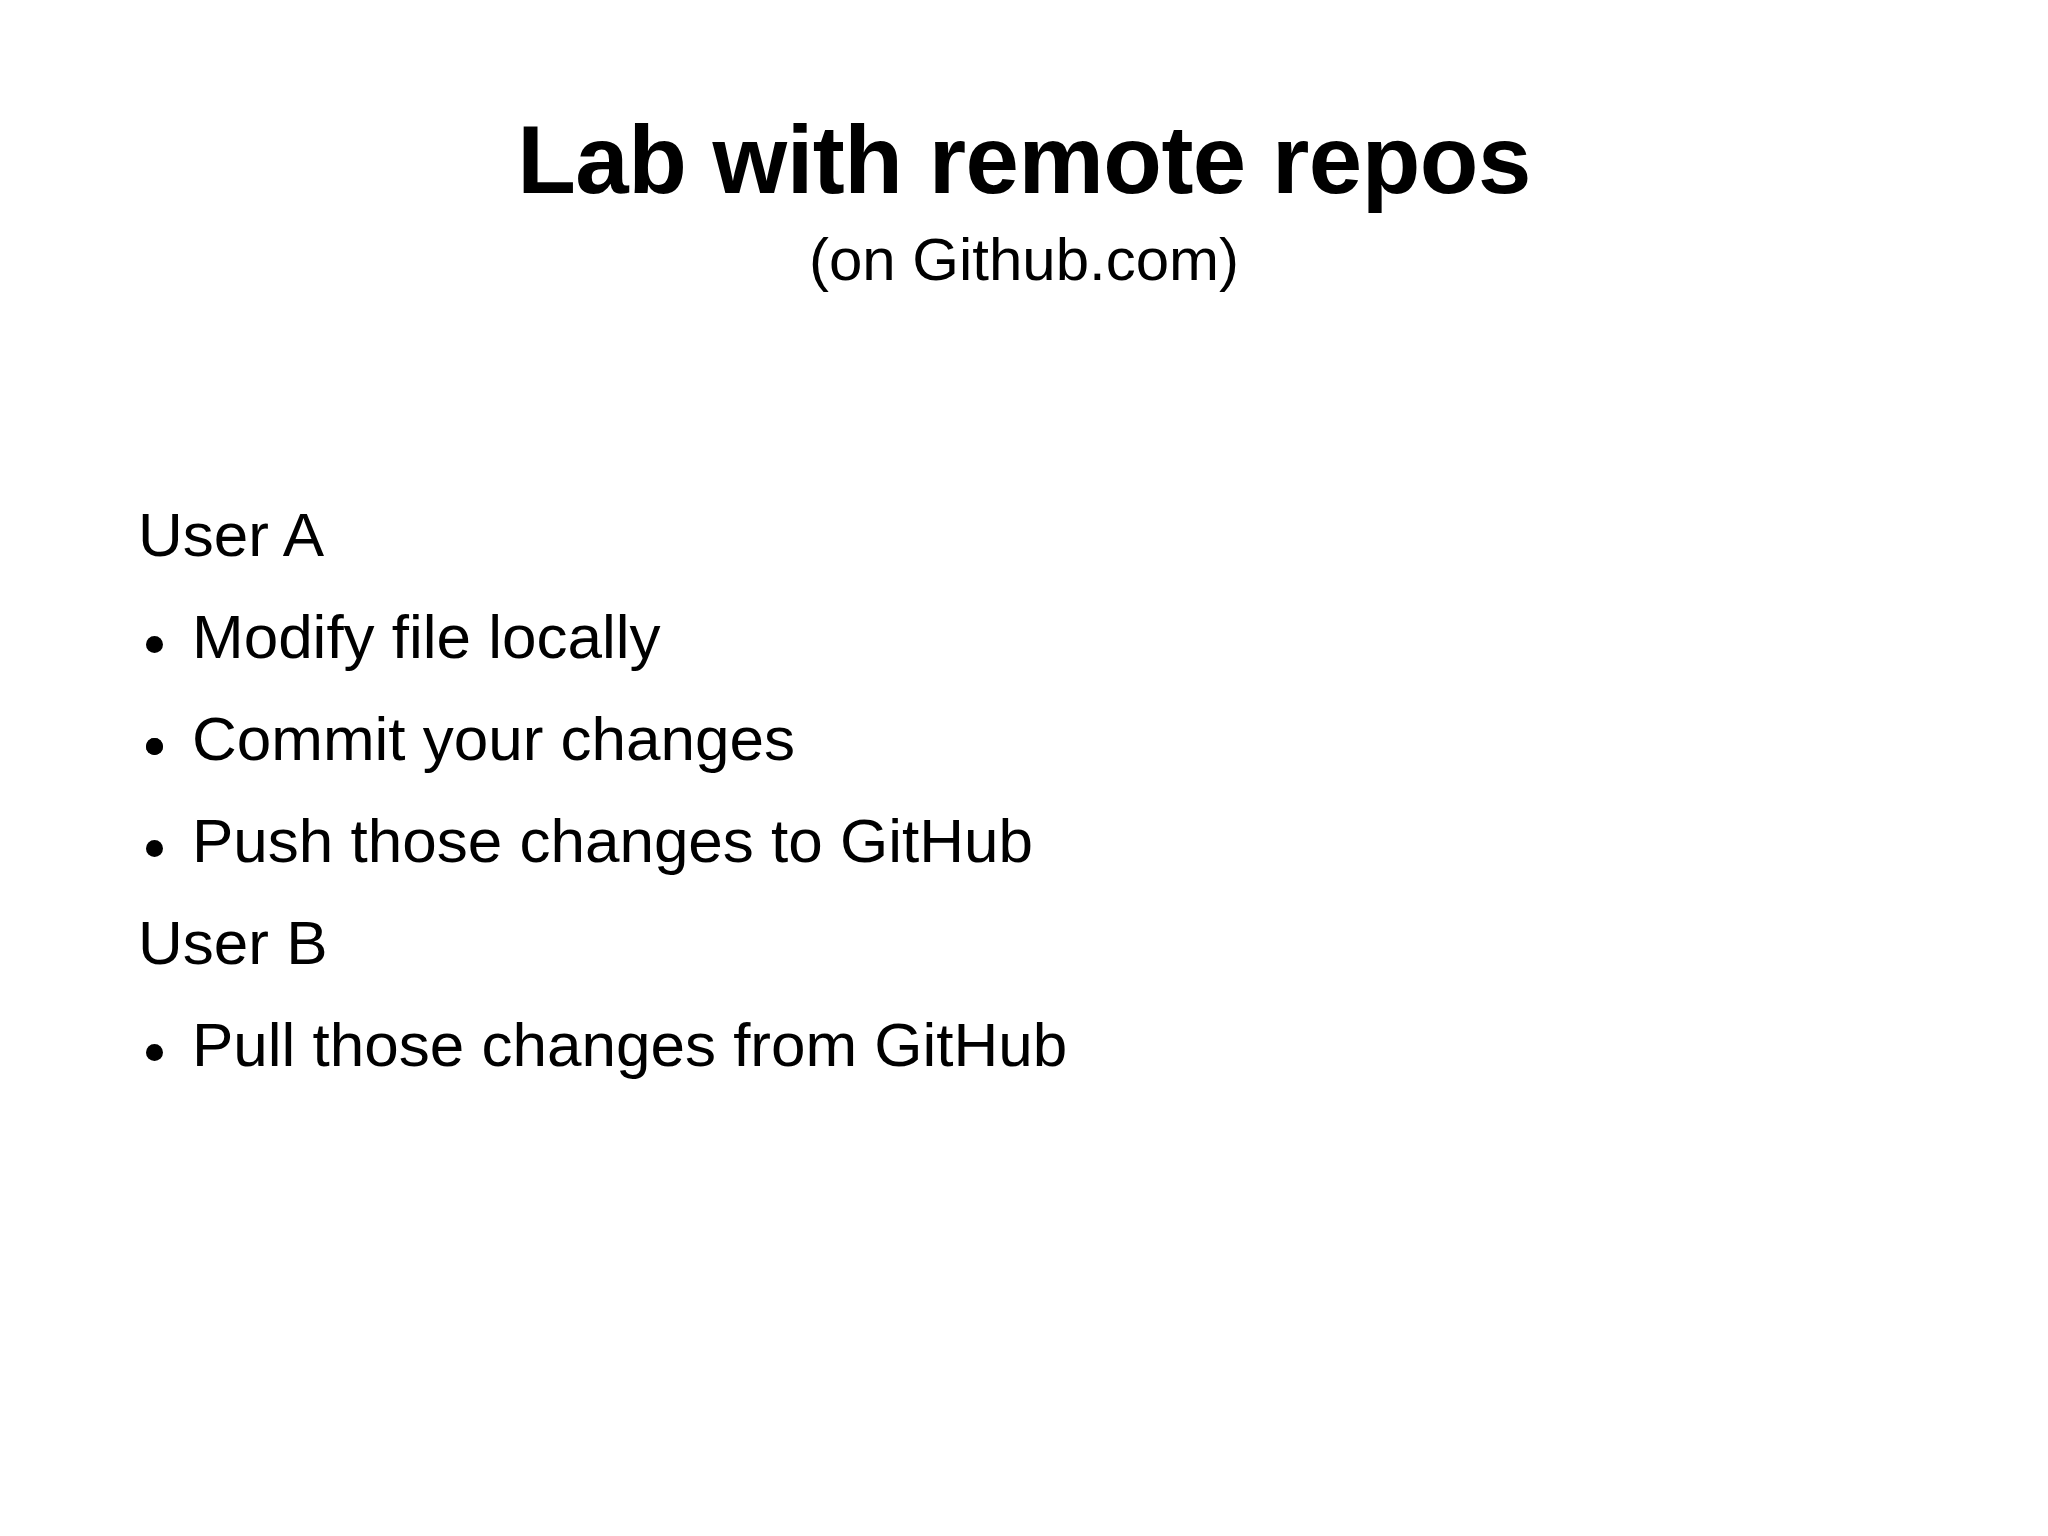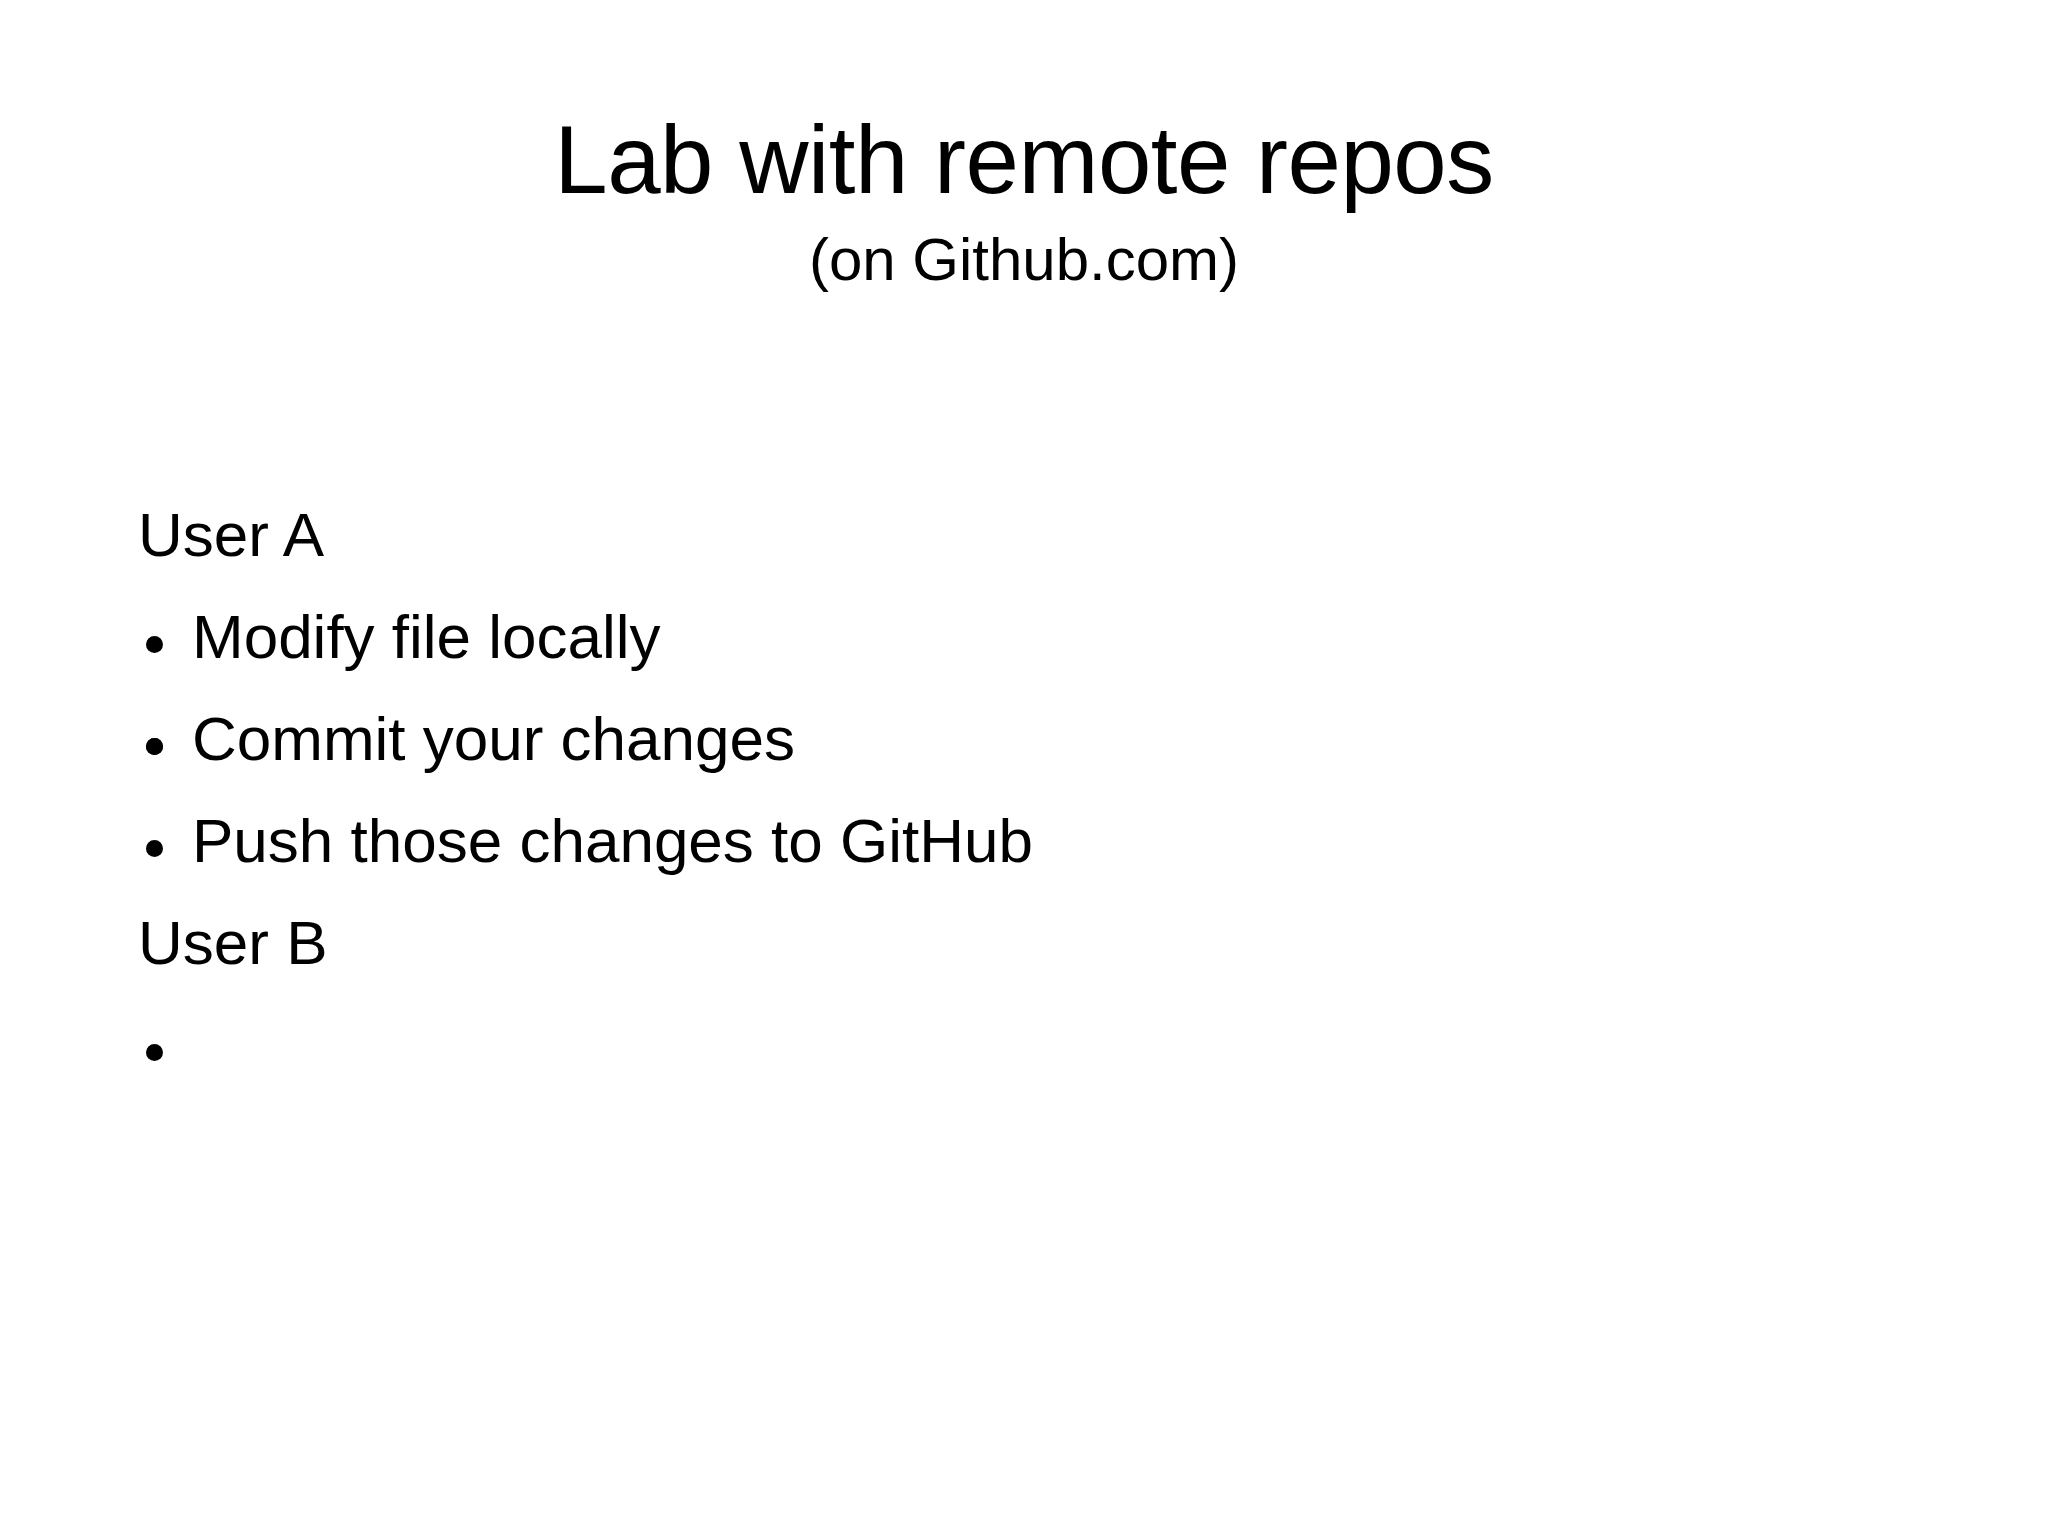--- a/index.html
+++ b/index.html
@@ -26,21 +26,21 @@
   .title-block {
     position: absolute;
     left: 0;
     top: 108px;
     width: 2048px;
     text-align: center;
   }
   .slide-title {
     font-size: 96px;
     line-height: 104px;
-    font-weight: 400;
+    font-weight: 700;
     letter-spacing: -0.5px;
     white-space: nowrap;
   }
   .slide-subtitle {
     font-size: 60px;
     line-height: 68px;
     font-weight: 400;
     white-space: nowrap;
     margin-top: 14px;
   }
@@ -111,16 +111,17 @@
       <span class="bullet-dot"></span>
       <span class="bullet-text">Push those changes to GitHub</span>
     </div>
 
     <div class="body-line heading">
       <span class="bullet-text">User B</span>
     </div>
 
     <div class="body-line bullet">
       <span class="bullet-dot"></span>
+      <span class="bullet-text">Pull those changes from GitHub</span>
     </div>
 
   </div>
 </div>
 
 </body></html>

